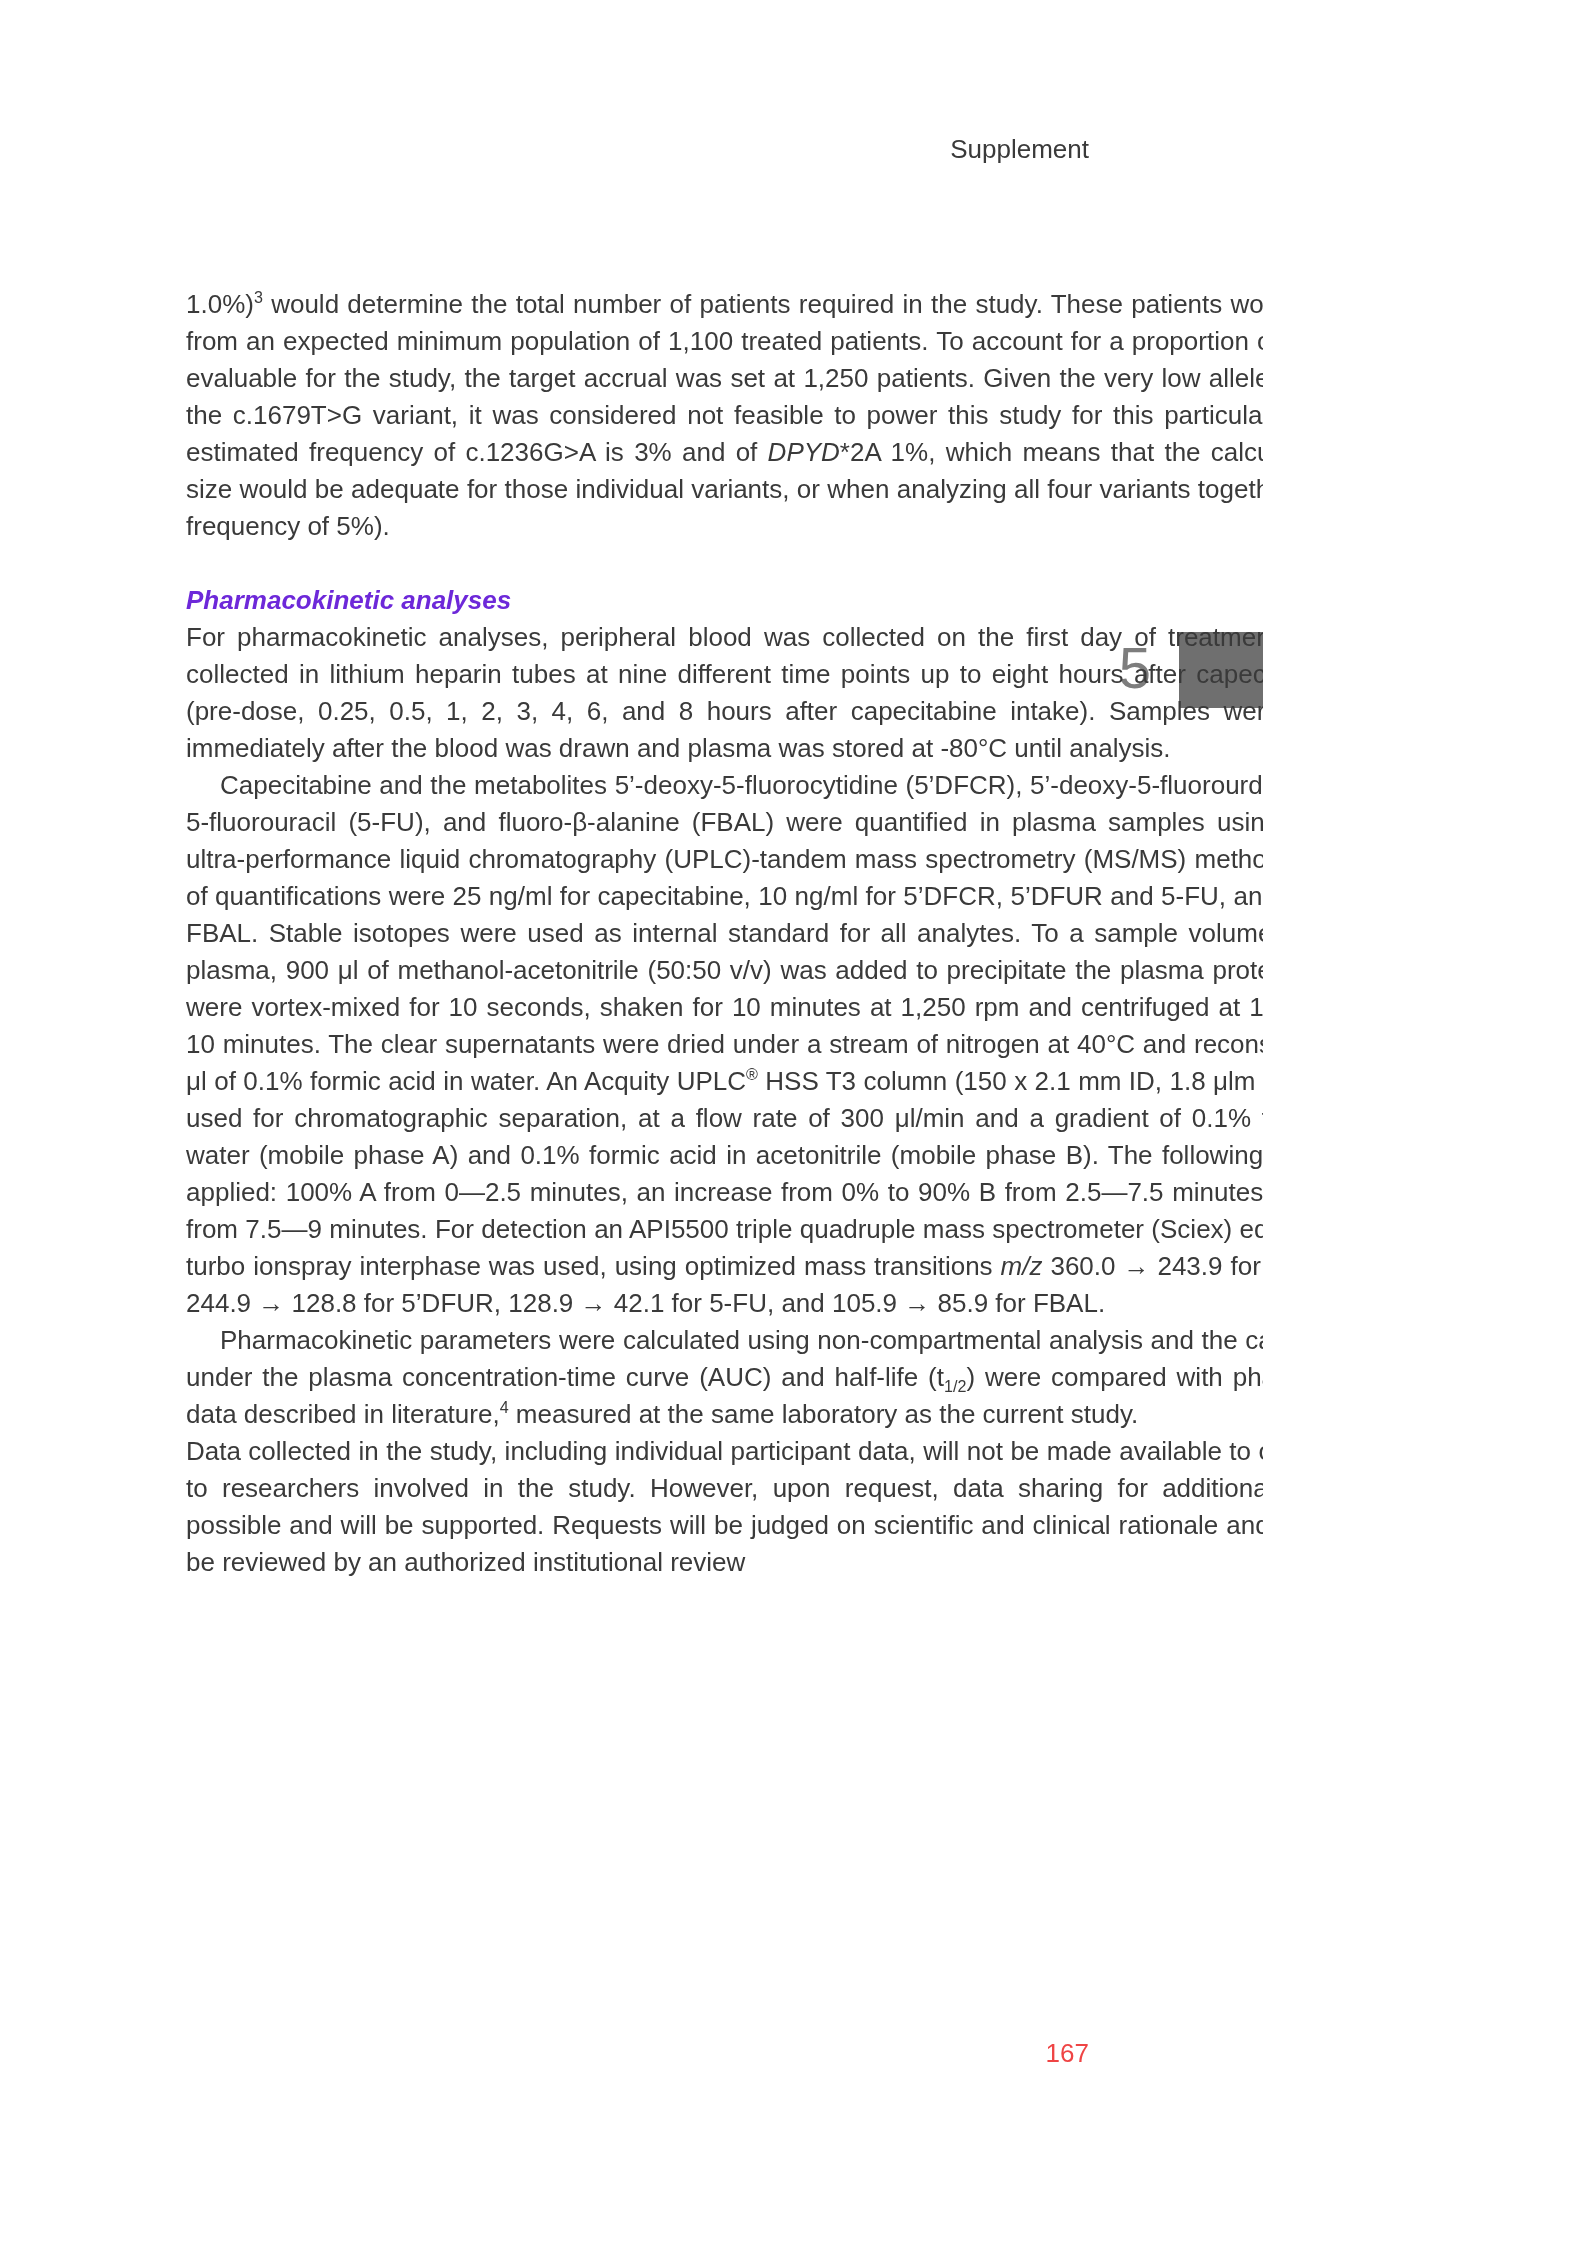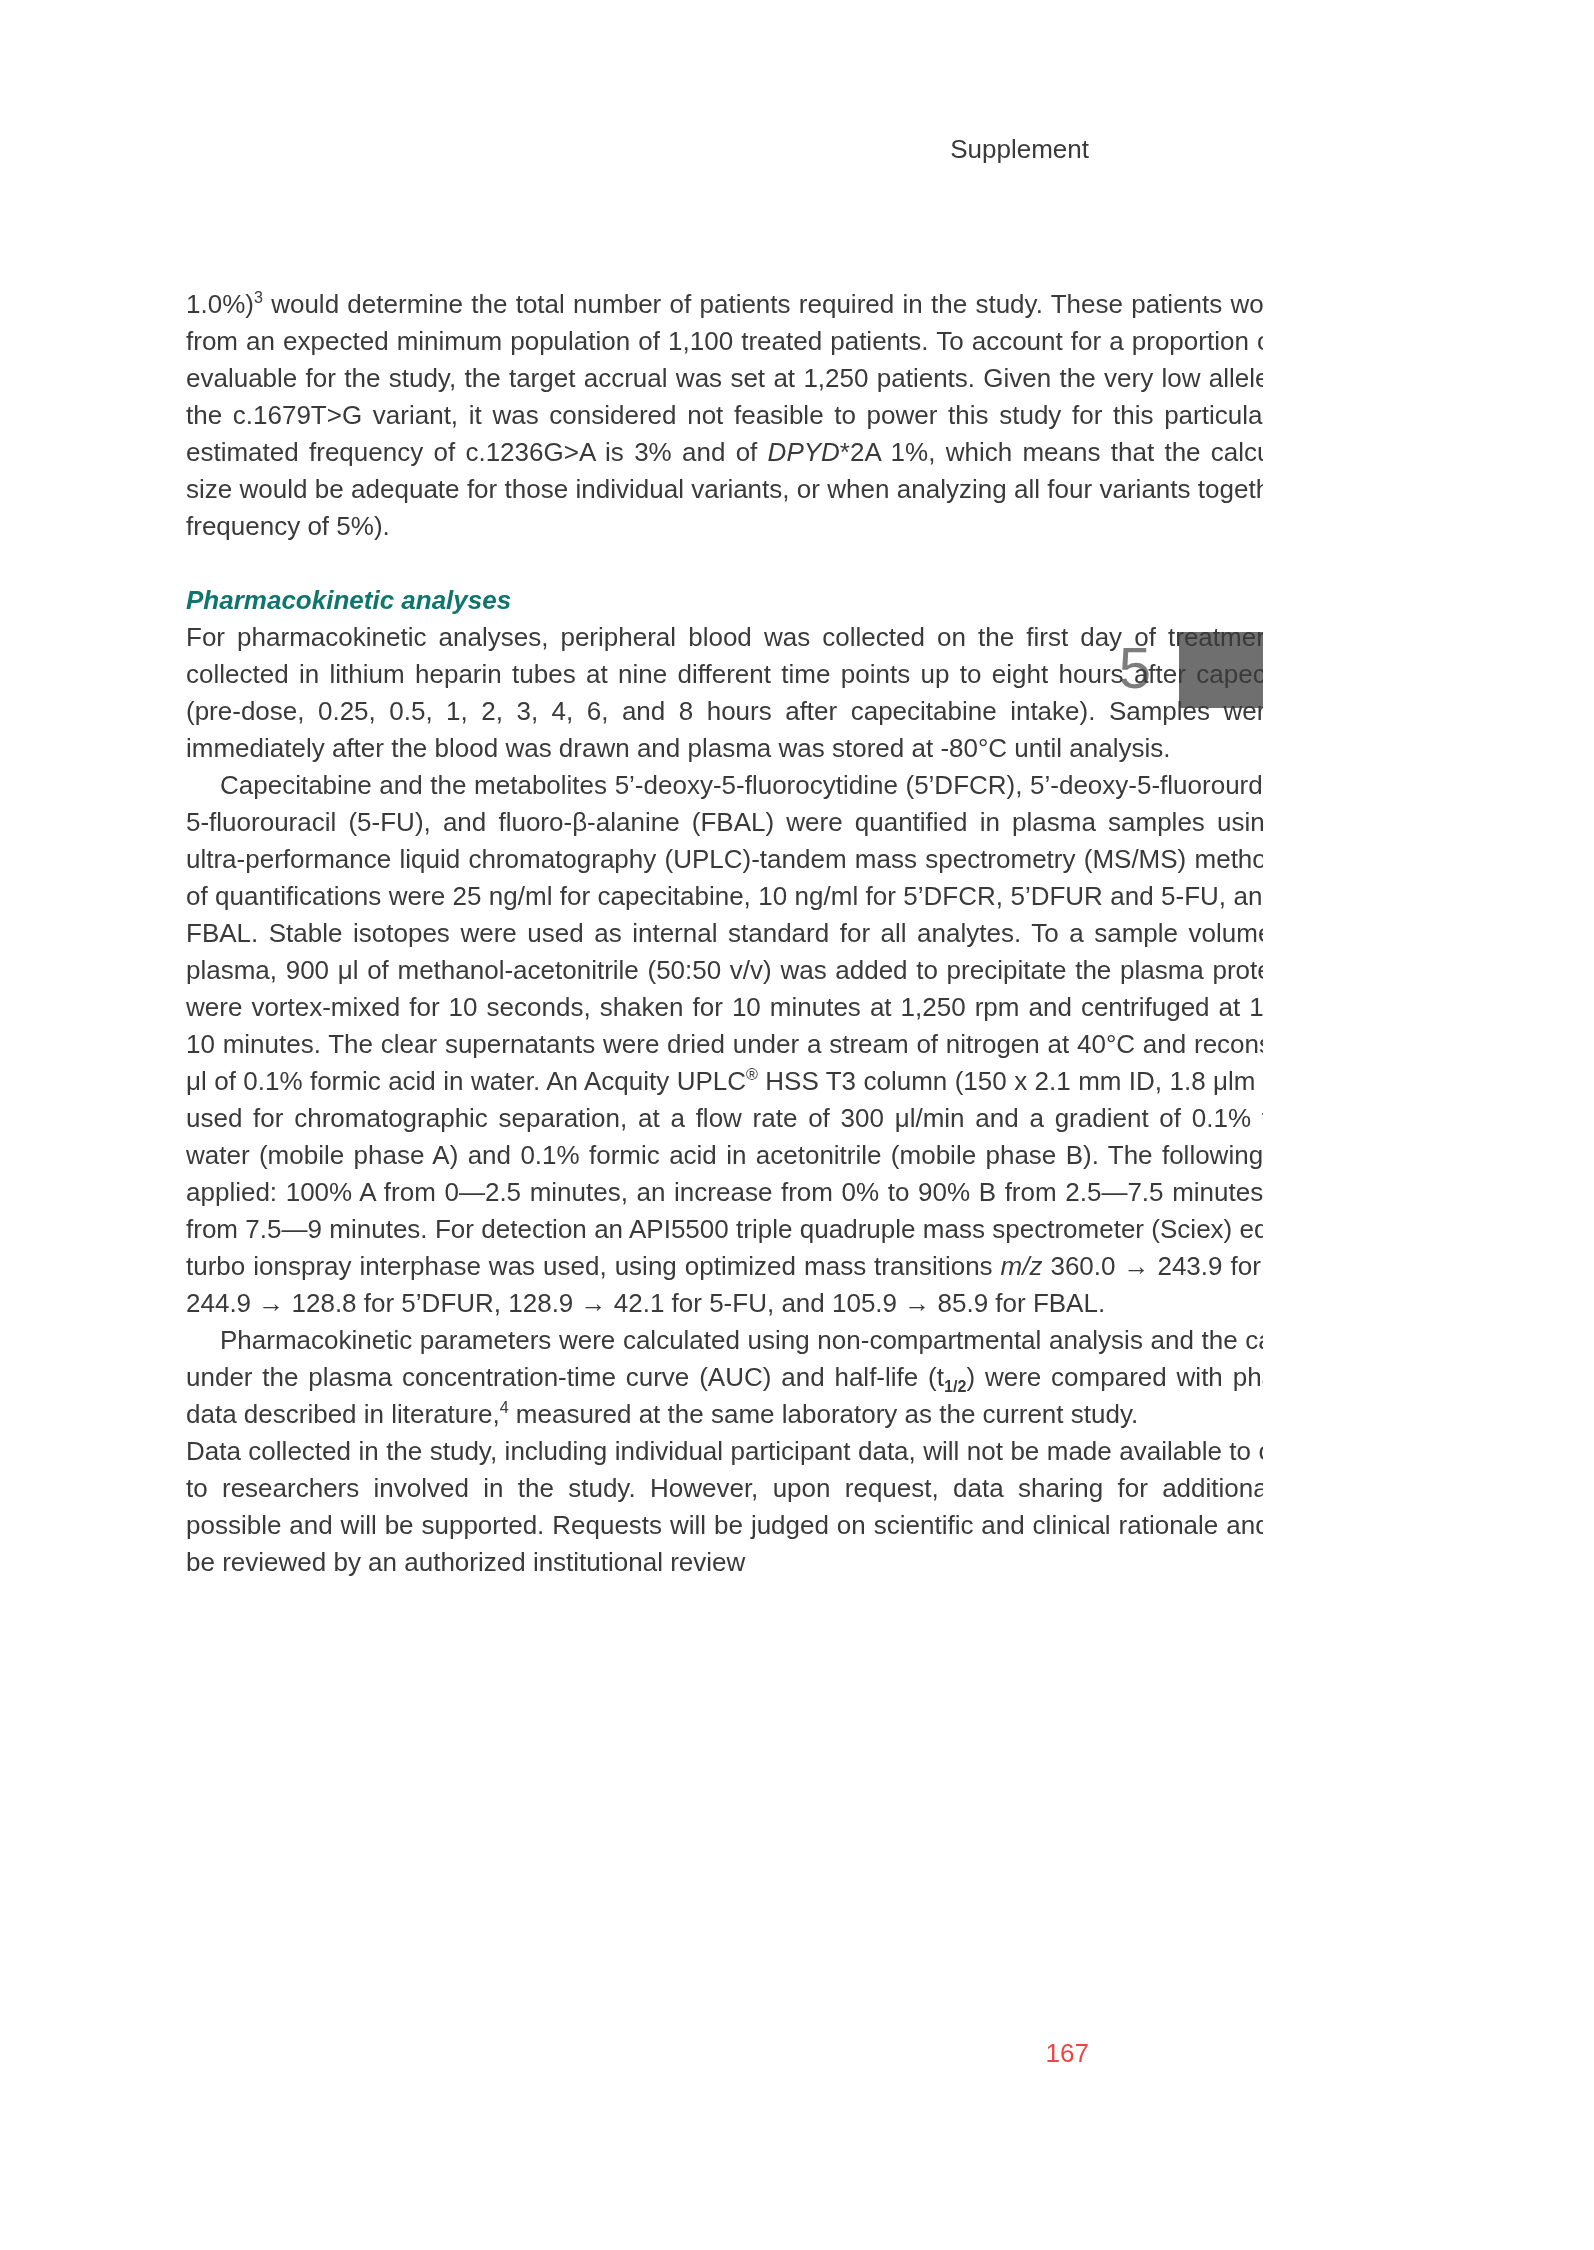--- a/index.html
+++ b/index.html
@@ -36,25 +36,25 @@
   .text-column p.para.indent {
     text-indent: 34px;
   }
   .text-column h2.heading {
     margin: 37px 0 0 0;
     font-size: 26px;
     line-height: 37px;
     font-weight: bold;
     font-style: italic;
     text-align: left;
-    color: #0f766e;
+    color: #6d28d9;
   }
   .seg-italic { font-style: italic; }
   .seg-sup { vertical-align: super; font-size: 0.62em; line-height: 0; }
-  .seg-sub { vertical-align: sub; font-size: 0.62em; line-height: 0; font-weight: bold; }
+  .seg-sub { vertical-align: sub; font-size: 0.62em; line-height: 0; }
   .chapter-number {
     position: absolute;
     top: 630px;
     right: 112px;
     font-size: 58px;
     line-height: 76px;
     color: #7d7d7d;
   }
   .chapter-tab-rect {
     position: absolute;

